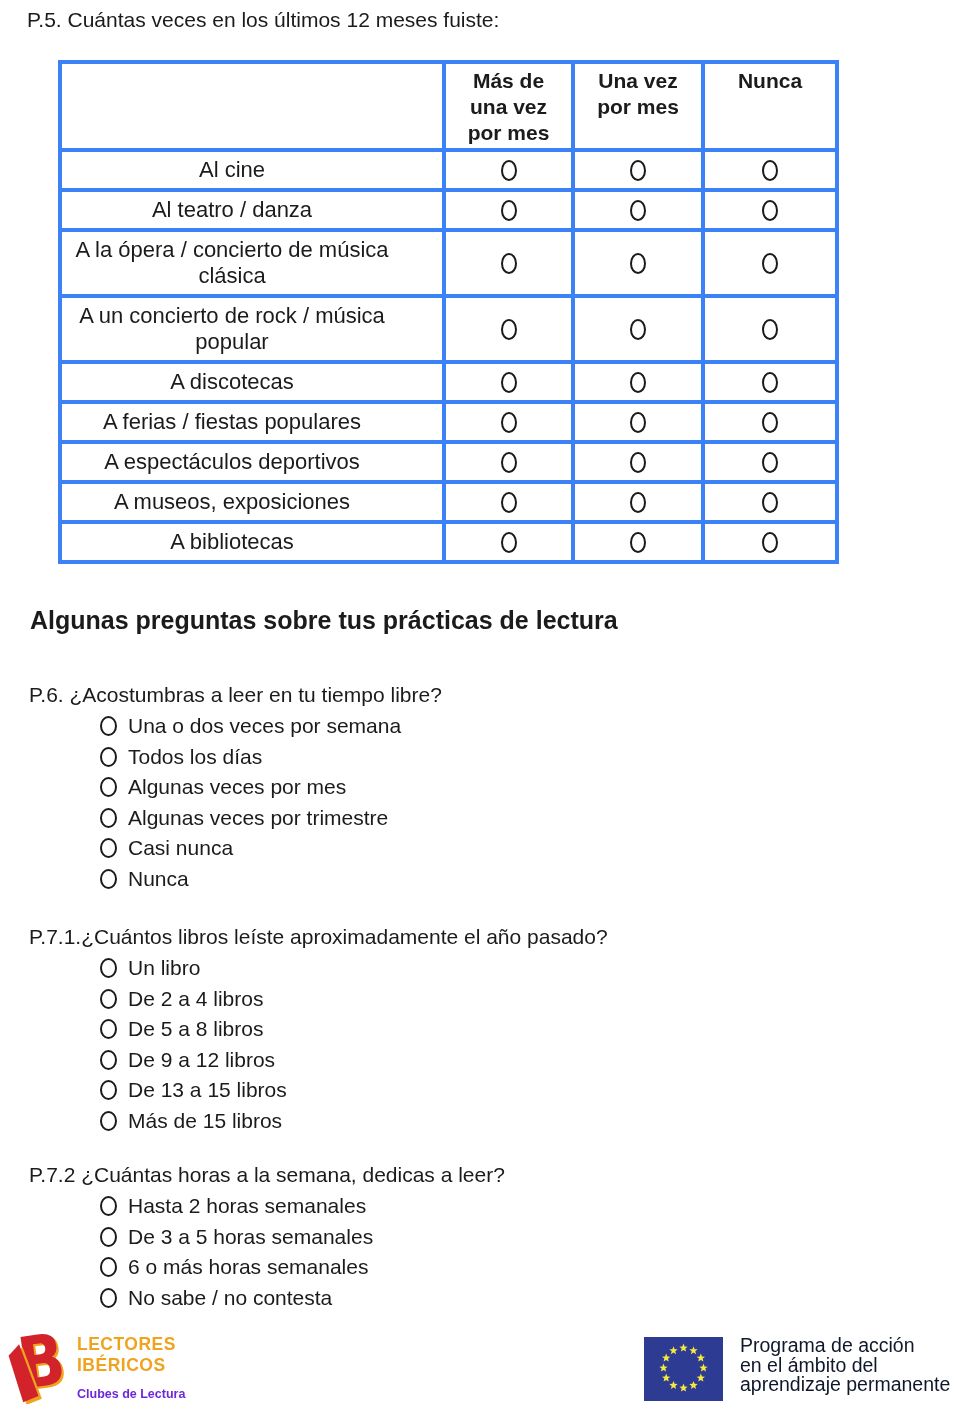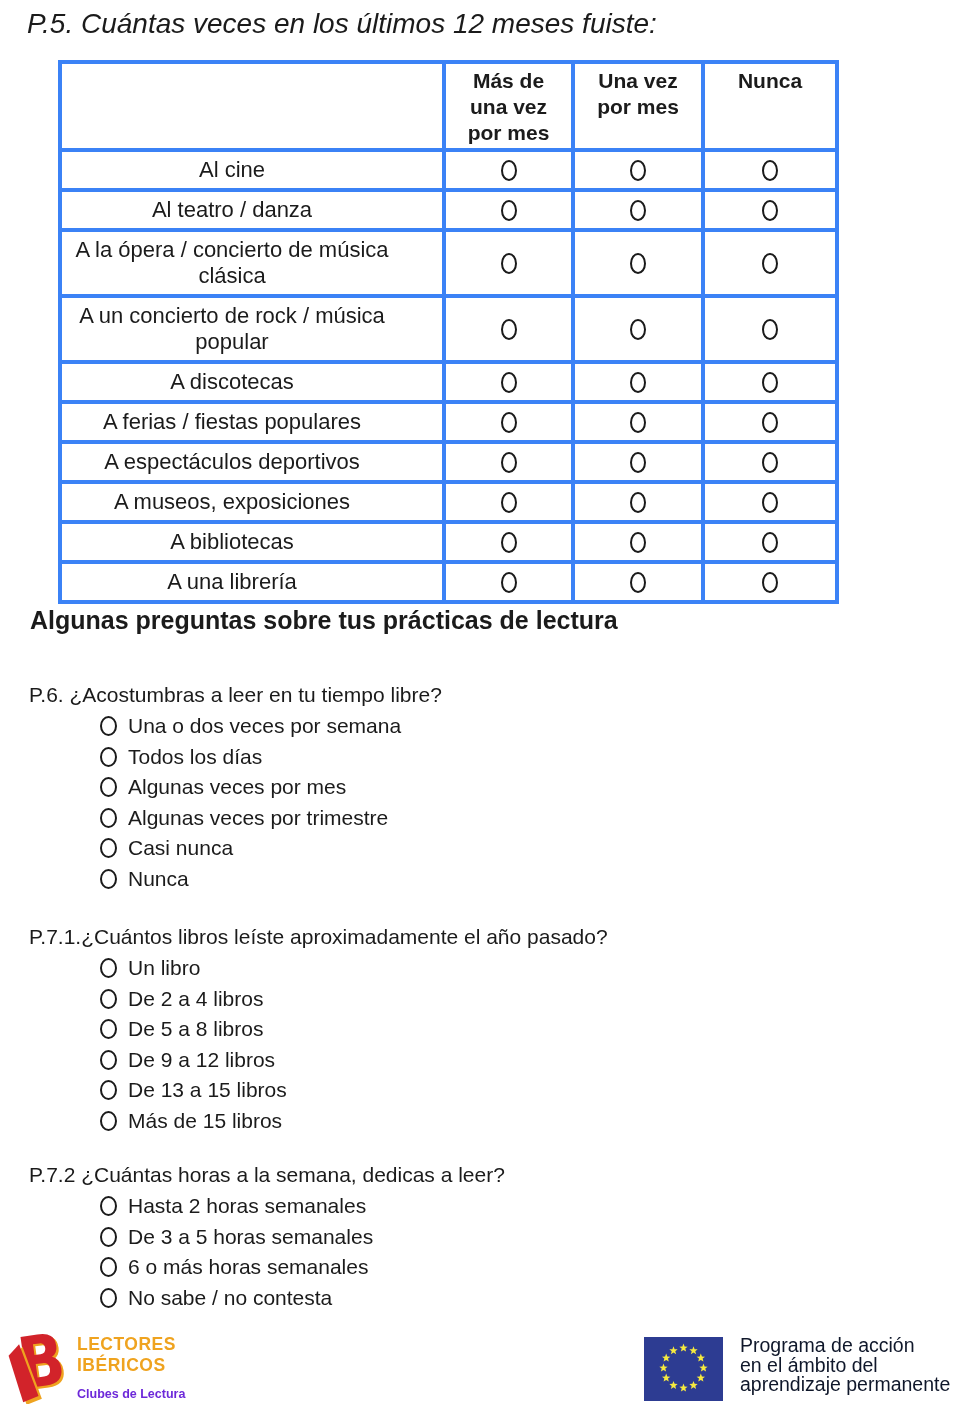--- a/index.html
+++ b/index.html
@@ -1,21 +1,21 @@
 <!DOCTYPE html>
 <html><head>
 <meta charset="utf-8">
 <style>
   html,body{margin:0;padding:0;}
   body{
     width:960px;height:1408px;position:relative;background:#ffffff;
     font-family:"Liberation Sans","DejaVu Sans",sans-serif;color:#1b1b1b;
     overflow:hidden;
   }
-  .q5-title{position:absolute;left:27px;top:8px;font-size:28px;white-space:nowrap;font-style:italic;}
+  .q5-title{position:absolute;left:27px;top:8px;font-size:21px;white-space:nowrap;}
 
   
   .q5-table{
     position:absolute;left:58px;top:60px;width:777px;
     border-collapse:collapse;table-layout:fixed;
   }
   .q5-table th,.q5-table td{border:4px solid #3b82f6;}
   .q5-table th{
     font-weight:bold;font-size:21px;line-height:26px;
     vertical-align:top;text-align:center;padding:4px 14px 2px;
@@ -120,26 +120,20 @@
         <td class="radio-cell"><span class="radio"></span></td>
       </tr>
       <tr>
         <td class="label">A museos, exposiciones</td>
         <td class="radio-cell"><span class="radio"></span></td>
         <td class="radio-cell"><span class="radio"></span></td>
         <td class="radio-cell"><span class="radio"></span></td>
       </tr>
       <tr>
         <td class="label">A bibliotecas</td>
-        <td class="radio-cell"><span class="radio"></span></td>
-        <td class="radio-cell"><span class="radio"></span></td>
-        <td class="radio-cell"><span class="radio"></span></td>
-      </tr>
-      <tr>
-        <td class="label">A una librería</td>
         <td class="radio-cell"><span class="radio"></span></td>
         <td class="radio-cell"><span class="radio"></span></td>
         <td class="radio-cell"><span class="radio"></span></td>
       </tr>
     </tbody>
 </table>
 
 <div class="section-heading">Algunas preguntas sobre tus prácticas de lectura</div>
 
 <div class="question" id="q-p6">

